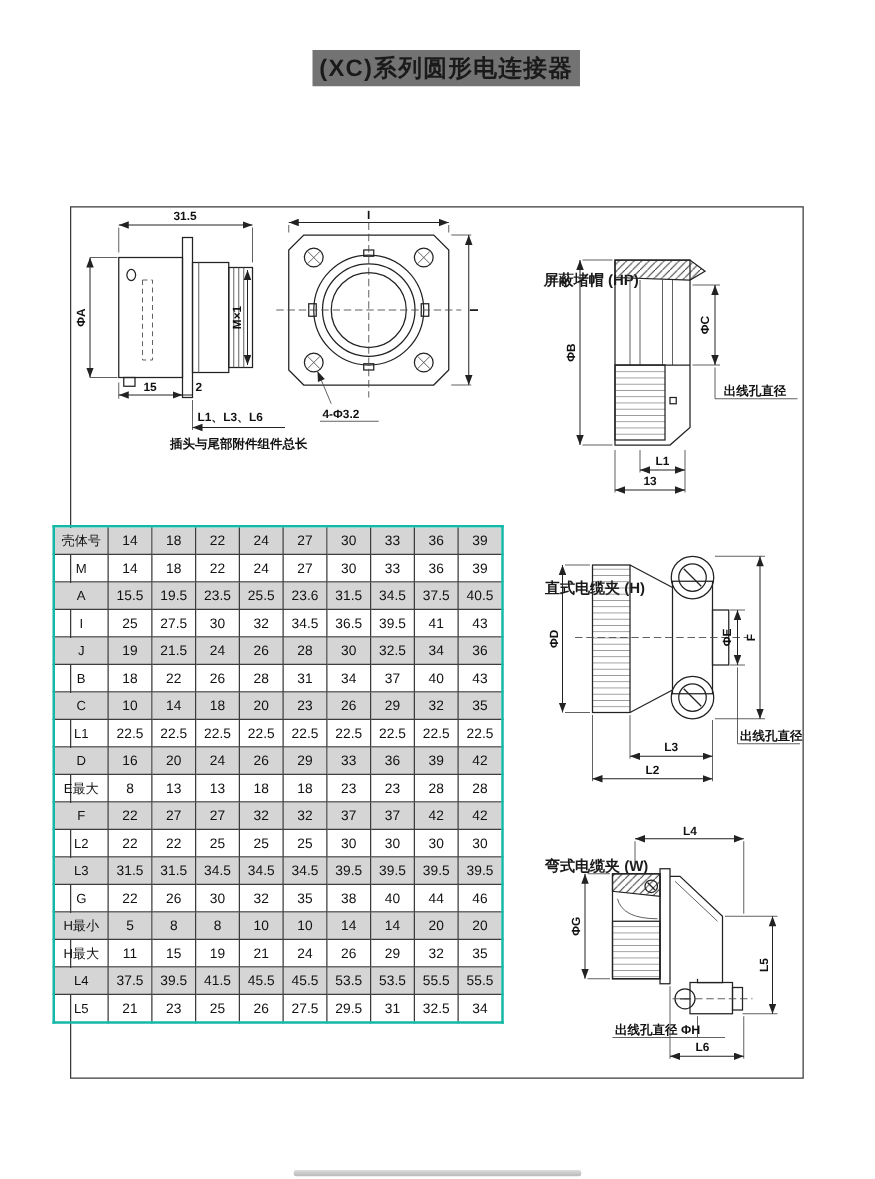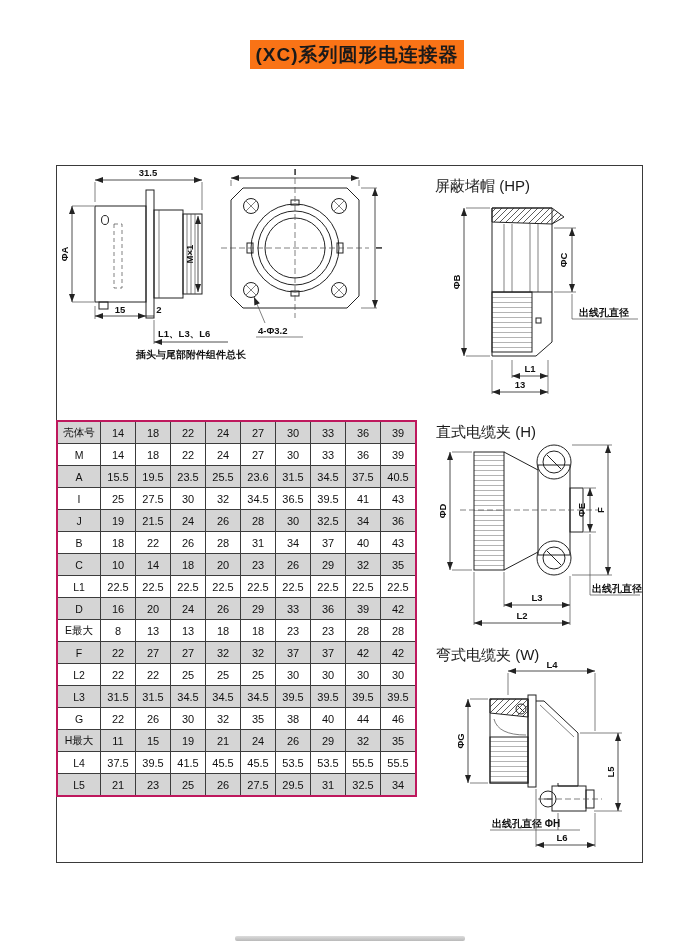--- a/index.html
+++ b/index.html
@@ -2,36 +2,36 @@
 <html><head>
 <meta charset="utf-8">
 <style>
   html,body { margin:0; padding:0; background:#ffffff; }
   .page {
     position:relative; width:700px; height:943px; background:#fff;
     font-family:"Liberation Sans","DejaVu Sans",sans-serif; color:#1a1a1a; overflow:hidden;
   }
   .title-banner {
     position:absolute; left:250px; top:40px; width:214px; height:29px;
-    background:#f97316; display:flex; align-items:center; justify-content:center;
+    background:#737373; display:flex; align-items:center; justify-content:center;
     font-size:19px; font-weight:bold; letter-spacing:1px; white-space:nowrap;
   }
   .intro { position:absolute; left:57px; top:93px; width:596px; font-size:12.5px; line-height:19px; }
   .intro p { margin:0; }
   .figure-frame {
     position:absolute; left:56px; top:165px; width:587px; height:698px;
     border:1.5px solid #3a3a3a; box-sizing:border-box;
   }
-  .fig-title { position:absolute; font-size:15px; font-weight:normal; white-space:nowrap; }
+  .fig-title { position:absolute; font-size:12px; font-weight:bold; white-space:nowrap;margin-top:39px; }
   .fig { position:absolute; }
 
   
   .dim-table {
-    position:absolute; left:56px; top:420px; border-collapse:collapse;
-    table-layout:fixed; border:2px solid #be185d;
+    position:absolute; left:42px; top:420px; border-collapse:collapse;
+    table-layout:fixed; border:2px solid #14b8a6;
   }
   .dim-table td {
     border:1px solid #3c3c3c; width:34px; height:21px; padding:0;
     text-align:center; vertical-align:middle; font-size:11px; color:#111;
     overflow:hidden; white-space:nowrap;
   }
   .dim-table td:first-child { width:42px; font-size:10.5px; }
   .dim-table tr:nth-child(odd) { background:#d5d5d5; }
 
   
@@ -473,20 +473,32 @@
           <td>26</td>
           <td>30</td>
           <td>32</td>
           <td>35</td>
           <td>38</td>
           <td>40</td>
           <td>44</td>
           <td>46</td>
         </tr>
         <tr>
+          <td>H最小</td>
+          <td>5</td>
+          <td>8</td>
+          <td>8</td>
+          <td>10</td>
+          <td>10</td>
+          <td>14</td>
+          <td>14</td>
+          <td>20</td>
+          <td>20</td>
+        </tr>
+        <tr>
           <td>H最大</td>
           <td>11</td>
           <td>15</td>
           <td>19</td>
           <td>21</td>
           <td>24</td>
           <td>26</td>
           <td>29</td>
           <td>32</td>
           <td>35</td>

